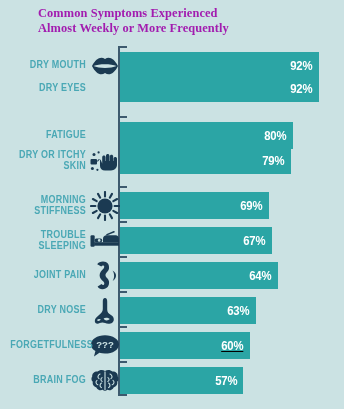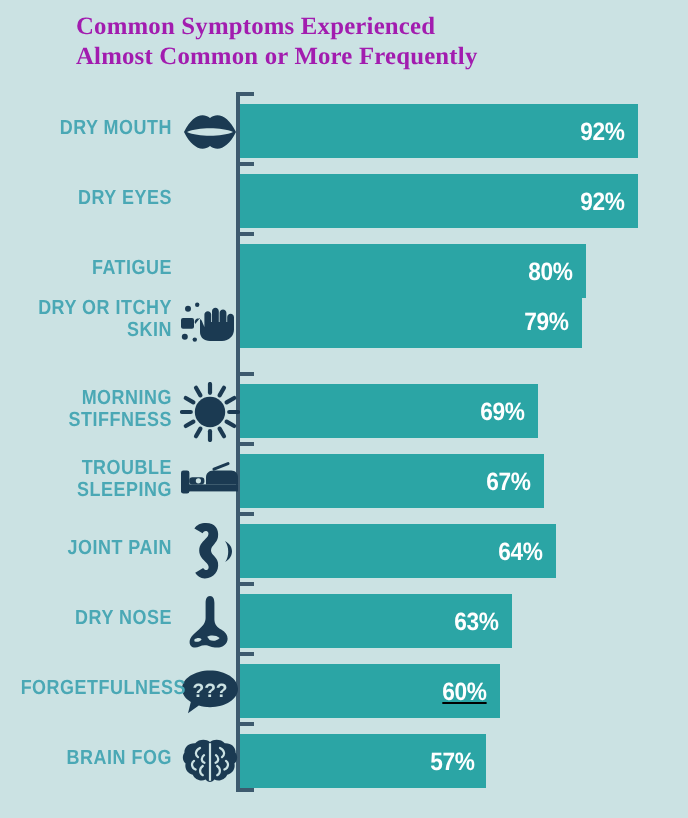--- a/index.html
+++ b/index.html
@@ -118,21 +118,21 @@
     width: 7px;
     height: 2px;
     background: #3d5a6e;
   }
 </style>
 </head>
 <body>
 
 <div id="chart-title">
   <span class="t-line">Common Symptoms Experienced</span>
-  <span class="t-line">Almost Common or More Frequently</span>
+  <span class="t-line">Almost Weekly or More Frequently</span>
 </div>
 
 <div id="plot">
   <div id="axis"></div>
   <div id="axis-cap-top"></div>
   <div id="axis-cap-bottom"></div>
 <div class="row" style="top: 4px;">
       <div class="row-label">DRY MOUTH</div>
       <div class="row-icon">
         <svg width="30" height="22" viewBox="0 0 30 22">
@@ -140,21 +140,21 @@
           <path d="M3.5 11 C9 8.5 21 8.5 26.5 11 C21 13.5 9 13.5 3.5 11 Z" fill="#cbe2e3"></path>
         </svg>
       </div>
       <div class="bar-wrap">
         <div class="bar" style="width: 198.72px;">
           <span class="bar-value">92%</span>
         </div>
       </div>
     </div>
     <div class="tick" style="top: 37px;"></div>
-    <div class="row" style="top: 39px; gap: 36px;">
+    <div class="row" style="top: 27px; gap: 36px;">
       <div class="row-label">DRY EYES</div>
       <div class="row-icon">
         <svg width="30" height="20" viewBox="0 0 30 20">
           <path d="M15 1 C23 1 28.5 7 29.5 10 C28.5 13 23 19 15 19 C7 19 1.5 13 0.5 10 C1.5 7 7 1 15 1 Z" fill="#1b3a52"></path>
           <ellipse cx="15" cy="10" rx="7" ry="5.2" fill="#cbe2e3"></ellipse>
           <circle cx="15" cy="10" r="3.1" fill="#1b3a52"></circle>
         </svg>
       </div>
       <div class="bar-wrap">
         <div class="bar" style="width: 198.72px;">

